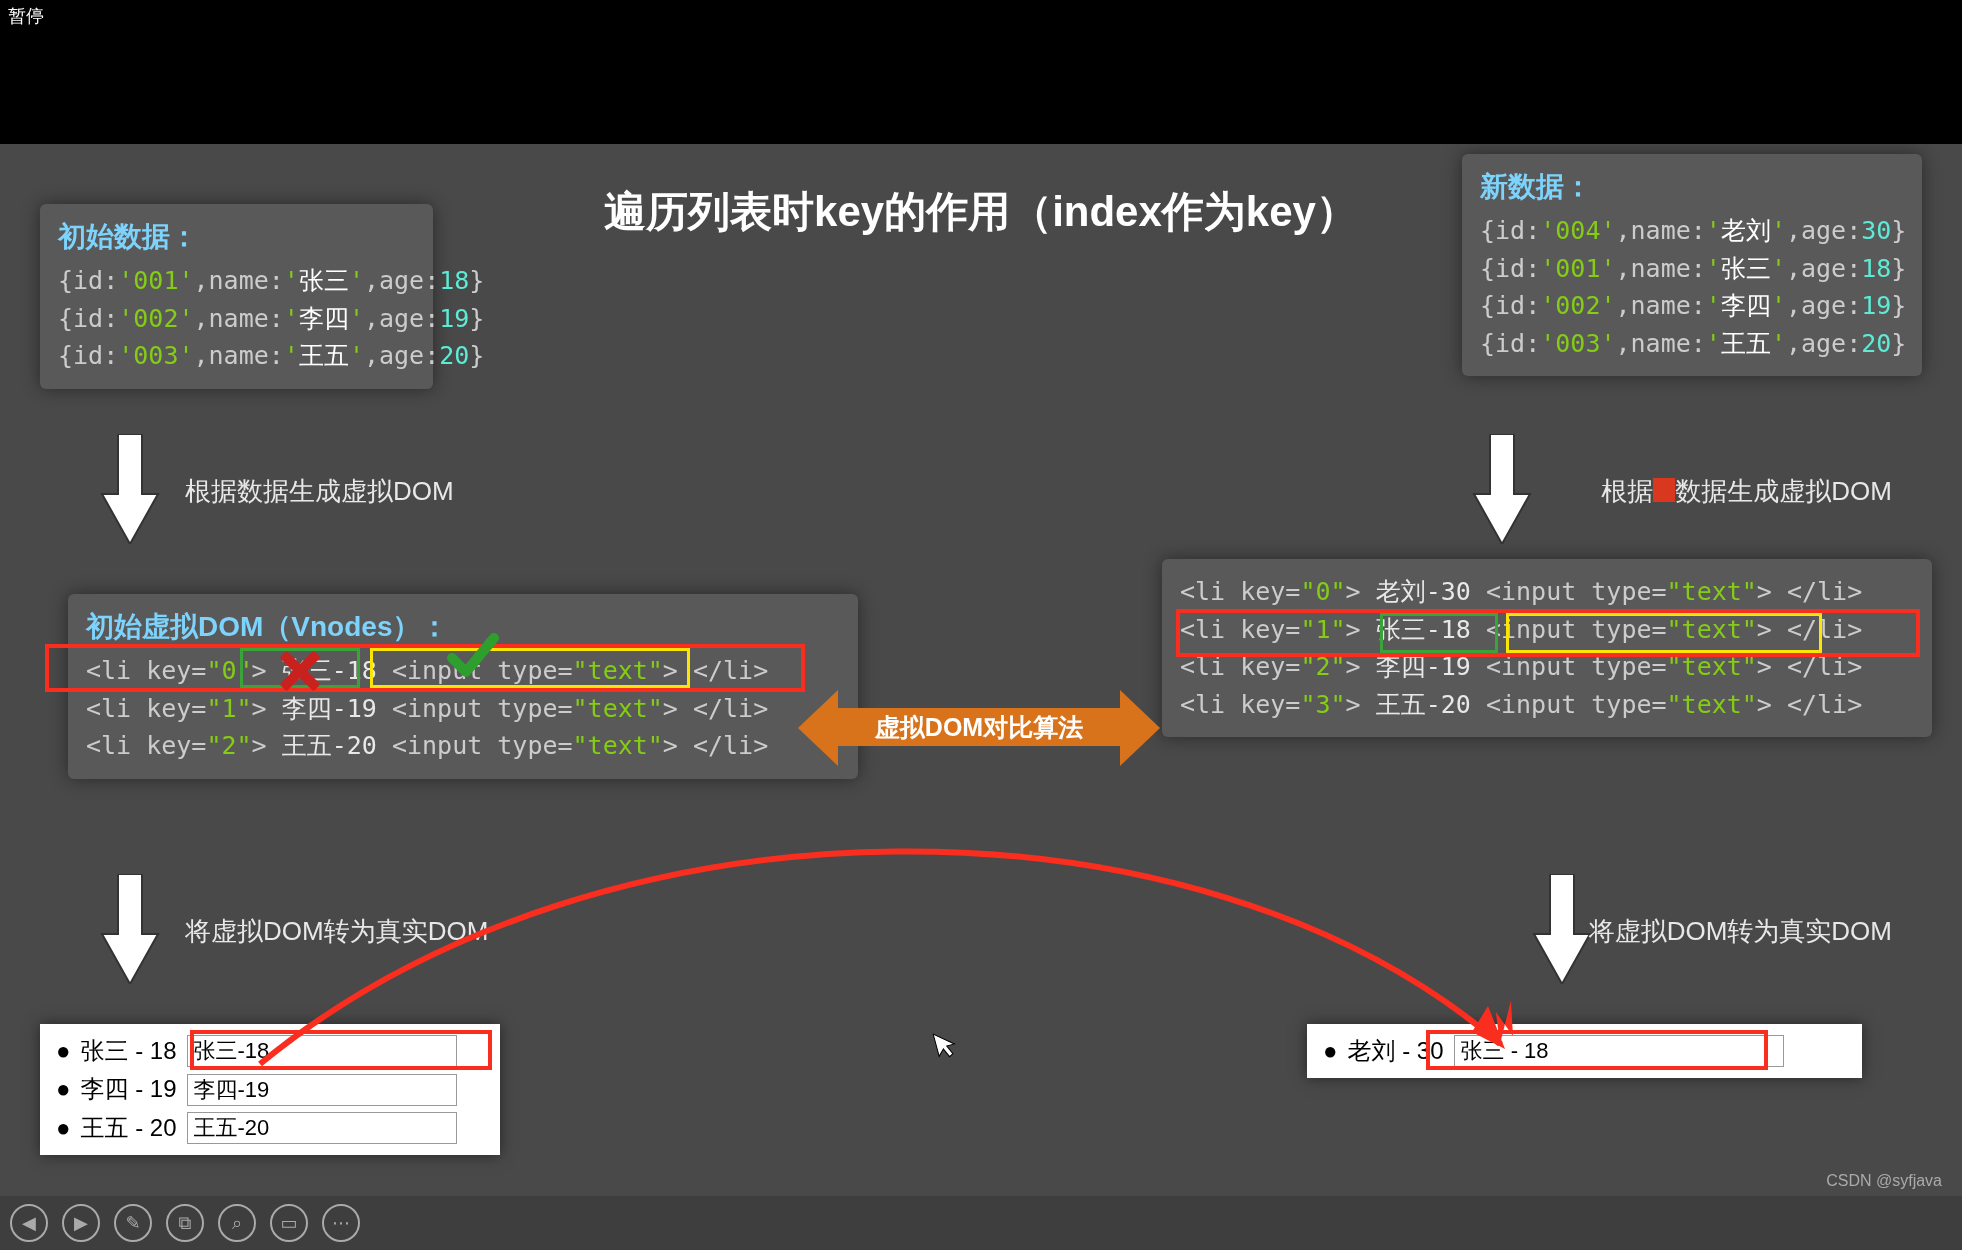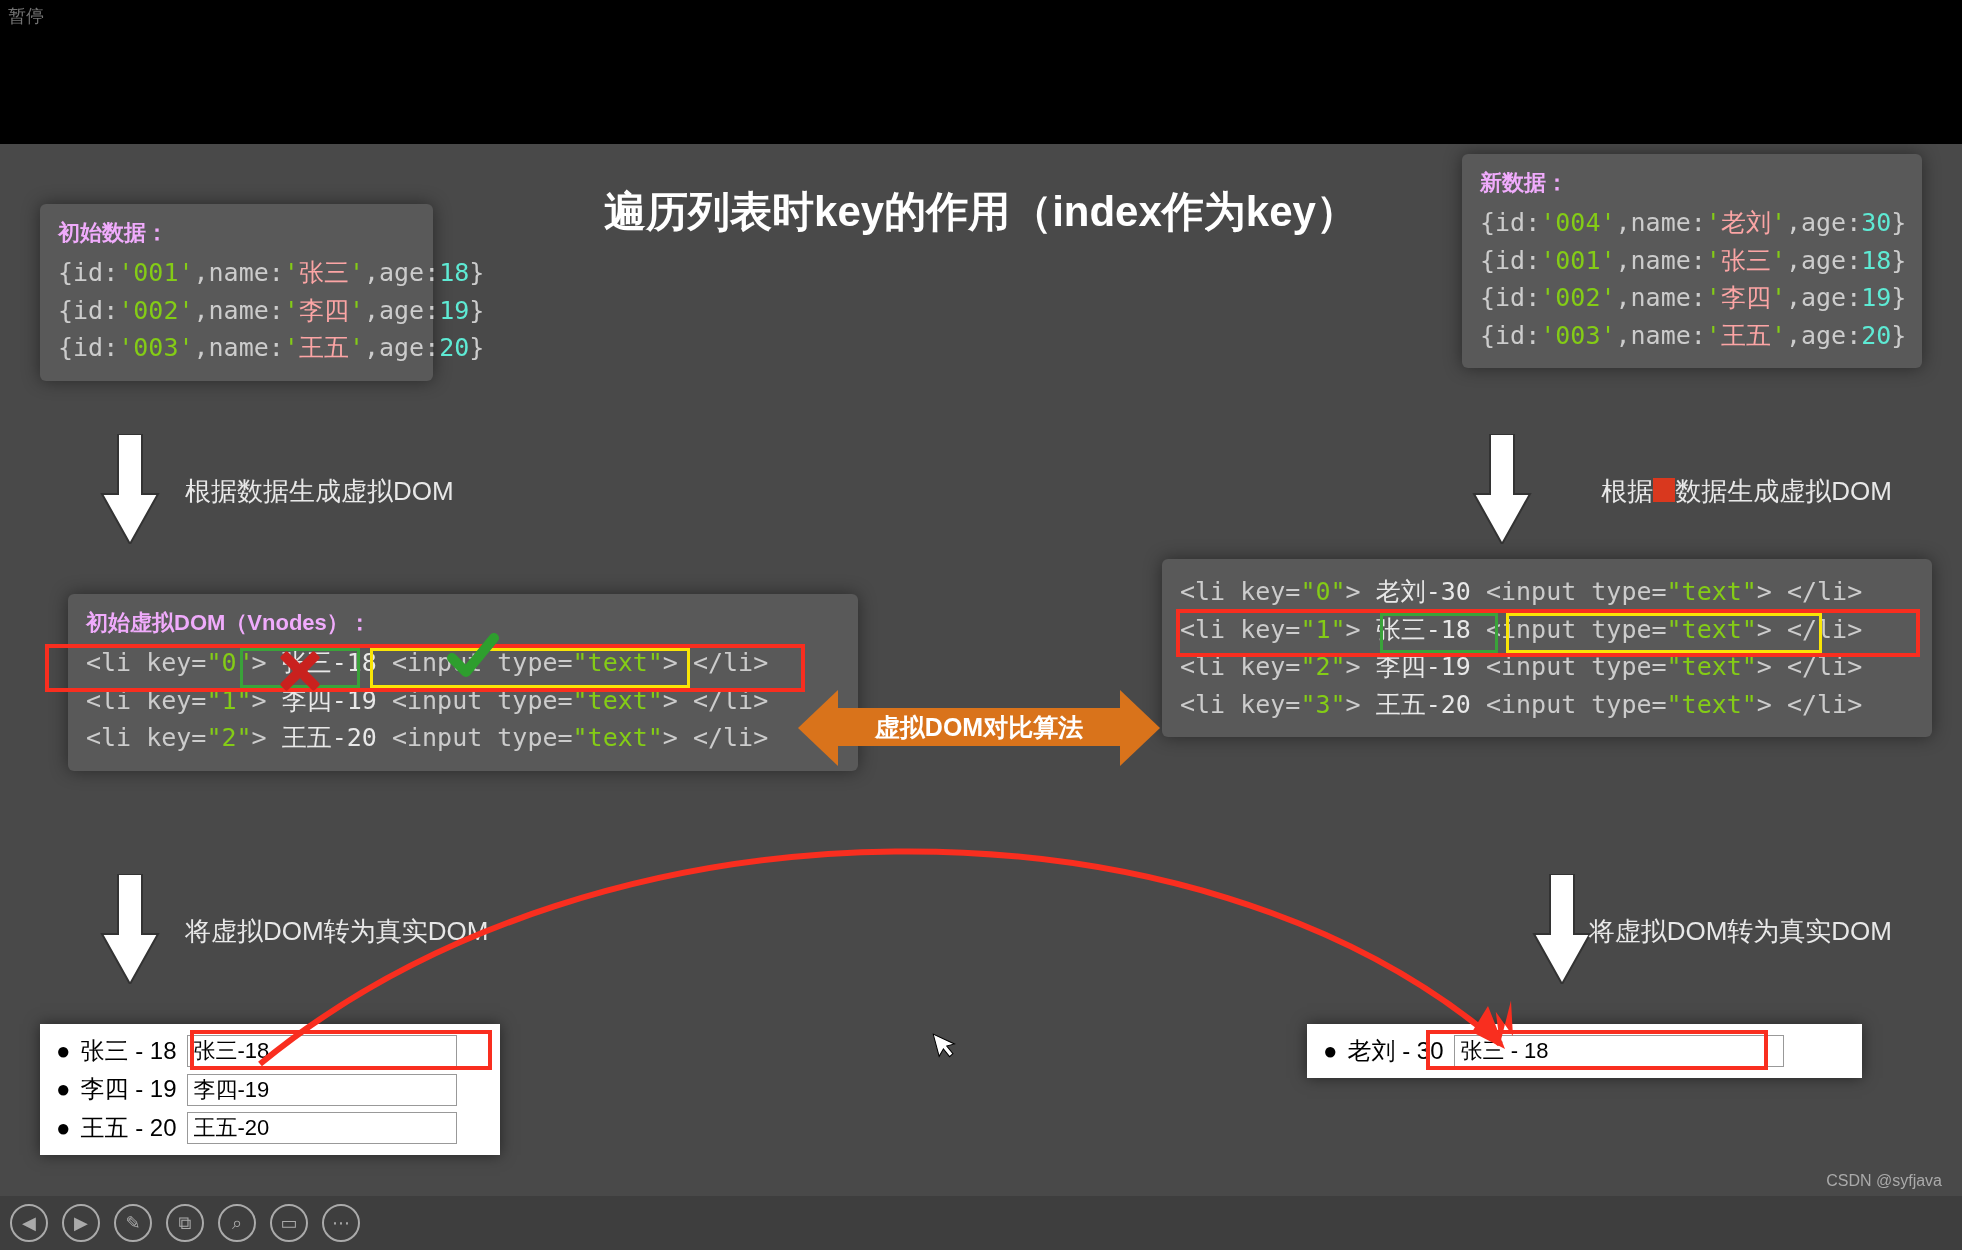--- a/index.html
+++ b/index.html
@@ -14,21 +14,21 @@
   }
   .top-bar {
     position: absolute;
     top: 0; left: 0; right: 0;
     height: 30px;
     background: #000;
   }
   .pause-text {
     position: absolute;
     top: 4px; left: 8px;
-    color: #737373;
+    color: #ffffff;
     font-size: 18px;
   }
   .black-band {
     position: absolute;
     top: 30px; left: 0; right: 0;
     height: 114px;
     background: #000;
   }
   .stage {
     position: absolute;
@@ -46,35 +46,35 @@
   }
   .panel {
     position: absolute;
     background: #595959;
     border-radius: 6px;
     padding: 14px 18px;
     box-shadow: 0 0 18px rgba(0,0,0,0.45);
     font-family: "Consolas", "Monaco", monospace;
   }
   .panel-title {
-    font-size: 22px;
+    font-size: 28px;
     font-weight: bold;
-    color: #f0abfc;
+    color: #7dd3fc;
     margin-bottom: 6px;
     font-family: "Microsoft YaHei", sans-serif;
   }
   .code-line {
     font-size: 25px;
     line-height: 1.5;
     color: #e8e8e8;
     white-space: nowrap;
   }
   .punct { color: #ccc; }
   .str { color: #84cc16; }
-  .name-val { color: #fca5a5; }
+  .name-val { color: #ffffff; }
   .num { color: #5eead4; }
   .panel-initial-data { top: 60px; left: 40px; width: 393px; }
   .panel-new-data { top: 10px; right: 40px; width: 460px; }
   .panel-initial-vnodes { top: 450px; left: 30px; width: 790px; margin-left: 38px; }
   .panel-new-vnodes { top: 415px; right: 30px; width: 770px; }
   .caption {
     position: absolute;
     color: #e8e8e8;
     font-size: 26px;
   }

